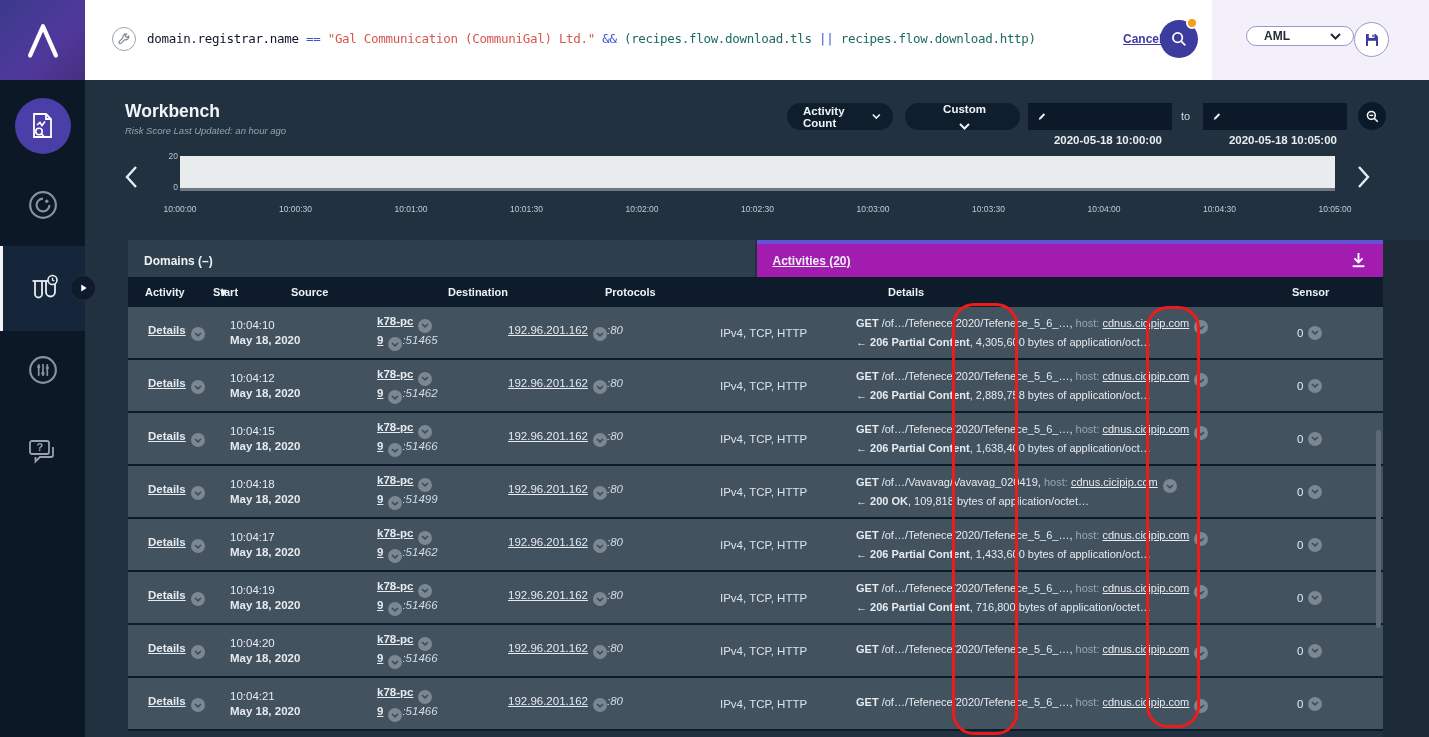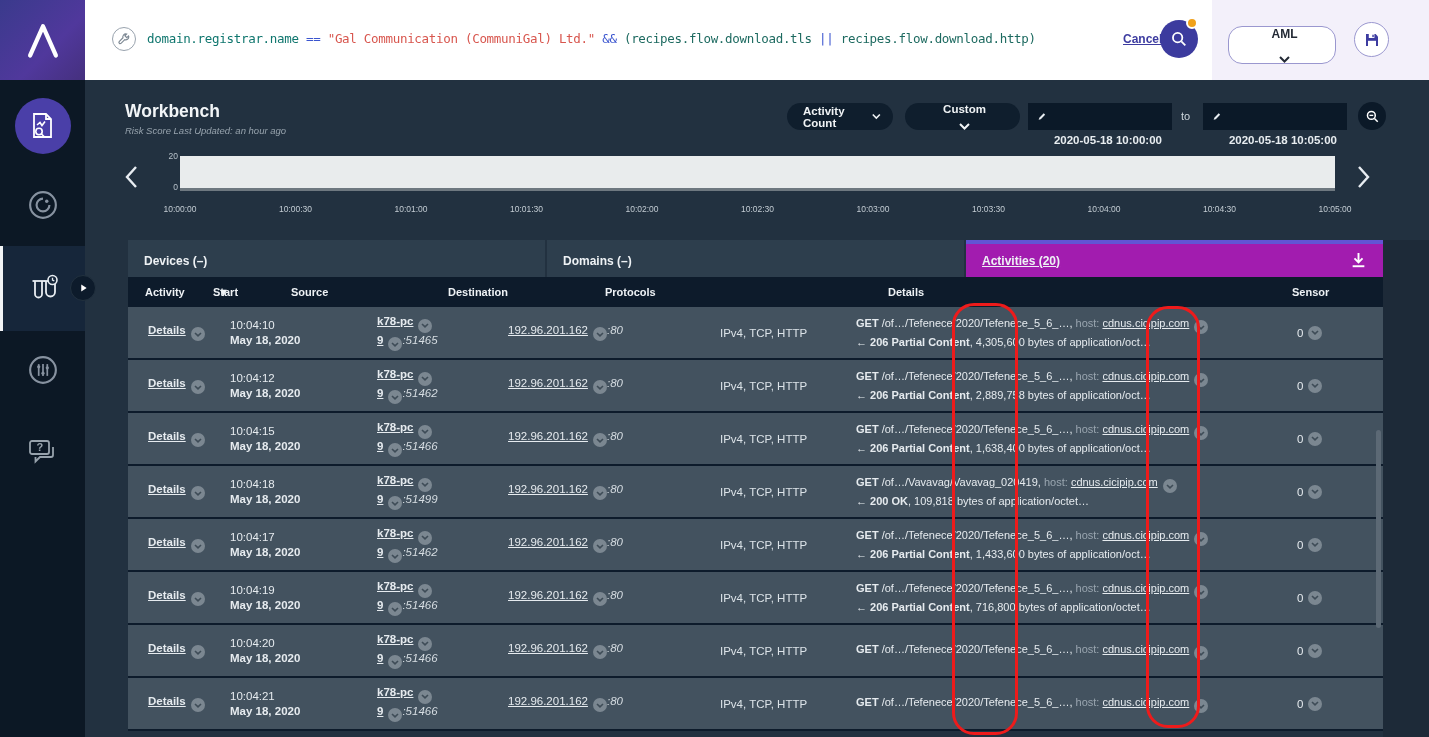--- a/index.html
+++ b/index.html
@@ -8,31 +8,31 @@
 
   
   #topbar { position:absolute; left:0; top:0; width:1429px; height:80px; background:#ffffff; }
   #logo { position:absolute; left:0; top:0; width:85px; height:80px;
     background:linear-gradient(135deg,#3a3a8c 0%,#50389c 60%,#45307e 100%);
     display:flex; align-items:center; justify-content:center; }
   #query-icon { position:absolute; left:112px; top:27px; width:24px; height:24px;
     border:1.5px solid #99a3ae; border-radius:50%; display:flex; align-items:center; justify-content:center; }
   #query-text { position:absolute; left:147px; top:31px; font-family:"DejaVu Sans Mono", monospace;
     font-size:12.5px; letter-spacing:-0.3px; white-space:nowrap; }
-  .q-field { color:#0f766e; } .q-op { color:#3b55cf; } .q-string { color:#d8564e; } .q-recipe { color:#1d6a60; }
+  .q-field { color:#0f172a; } .q-op { color:#3b55cf; } .q-string { color:#d8564e; } .q-recipe { color:#1d6a60; }
   #cancel-link { position:absolute; left:1123px; top:32px; font-size:12px; font-weight:bold;
     color:#3d3ca0; text-decoration:underline; cursor:pointer; }
   #search-btn { position:absolute; left:1160px; top:20px; width:38px; height:38px; border-radius:50%;
     background:#3c3b9e; display:flex; align-items:center; justify-content:center; cursor:pointer; }
   #search-badge { position:absolute; left:1186px; top:17px; width:12px; height:12px; border-radius:50%;
     background:#f0a11b; border:2px solid #ffffff; }
   #saved-panel { position:absolute; left:1212px; top:0; width:217px; height:80px; background:#f3f0fa; }
-  #saved-pill { position:absolute; left:16px; top:26px; width:108px; height:38px; background:#ffffff;
+  #saved-pill { position:absolute; left:34px; top:26px; width:108px; height:20px; background:#ffffff;
     border:1.5px solid #9a97cf; border-radius:14px; display:flex; align-items:center;
-    padding:0 12px 0 17px; cursor:pointer;flex-direction:column; }
+    padding:0 12px 0 17px; cursor:pointer; }
   #saved-pill .lbl { font-size:12px; font-weight:bold; color:#232a35; flex:1; }
   #save-btn { position:absolute; left:142px; top:22px; width:35px; height:35px; border-radius:50%;
     background:#ffffff; border:1.5px solid #9a97cf; display:flex; align-items:center; justify-content:center; cursor:pointer; }
 
   
   #sidebar { position:absolute; left:0; top:80px; width:85px; height:657px; background:#0c1825; }
   #sidebar .section-active { position:absolute; left:0; top:166px; width:85px; height:85px; background:#16263a; }
   #sidebar .active-bar { position:absolute; left:0; top:166px; width:3px; height:85px; background:#f2f4f6; }
   .side-item { position:absolute; left:0; width:85px; display:flex; justify-content:center; cursor:pointer; }
   #side-btn-investigate { top:18px; }
@@ -269,23 +269,20 @@
   </div>
 <div class="chart-chev" id="chev-right">
   <svg width="13" height="22" viewBox="0 0 13 22">
     <polyline points="2,1 11,11 2,21" fill="none" stroke="#e8edf2" stroke-width="2.4"></polyline>
   </svg>
 </div>
 
 <div id="right-strip"></div>
 <div id="tabs">
   <div class="tab">
-    <span>Devices (–)</span>
-  </div>
-  <div class="tab">
     <span>Domains (–)</span>
   </div>
   <div class="tab active">
     <span>Activities (20)</span>
     <span class="spacer"></span>
     <svg width="17" height="17" viewBox="0 0 16 16">
       <path d="M8 1 v8.5 M4.2 6 L8 9.8 L11.8 6" stroke="#ffffff" stroke-width="1.8" fill="none"></path>
       <rect x="2.5" y="12.5" width="11" height="1.8" fill="#ffffff"></rect>
     </svg>
   </div>

